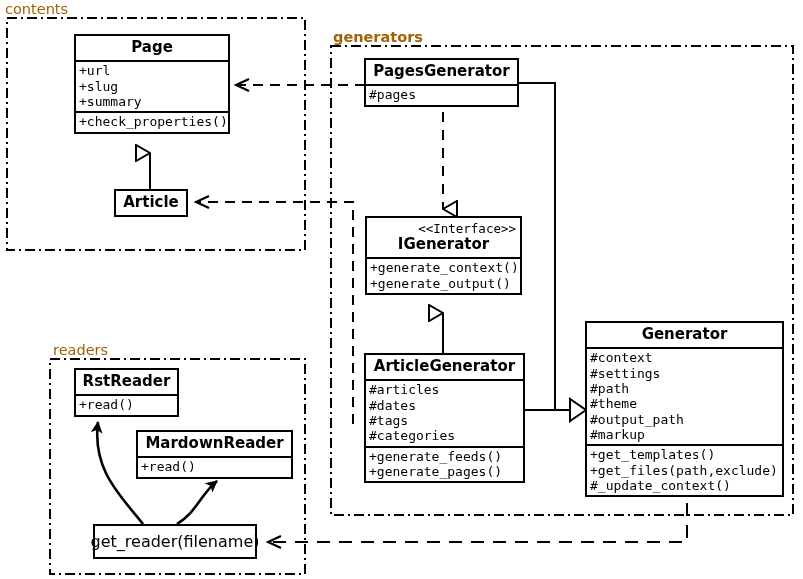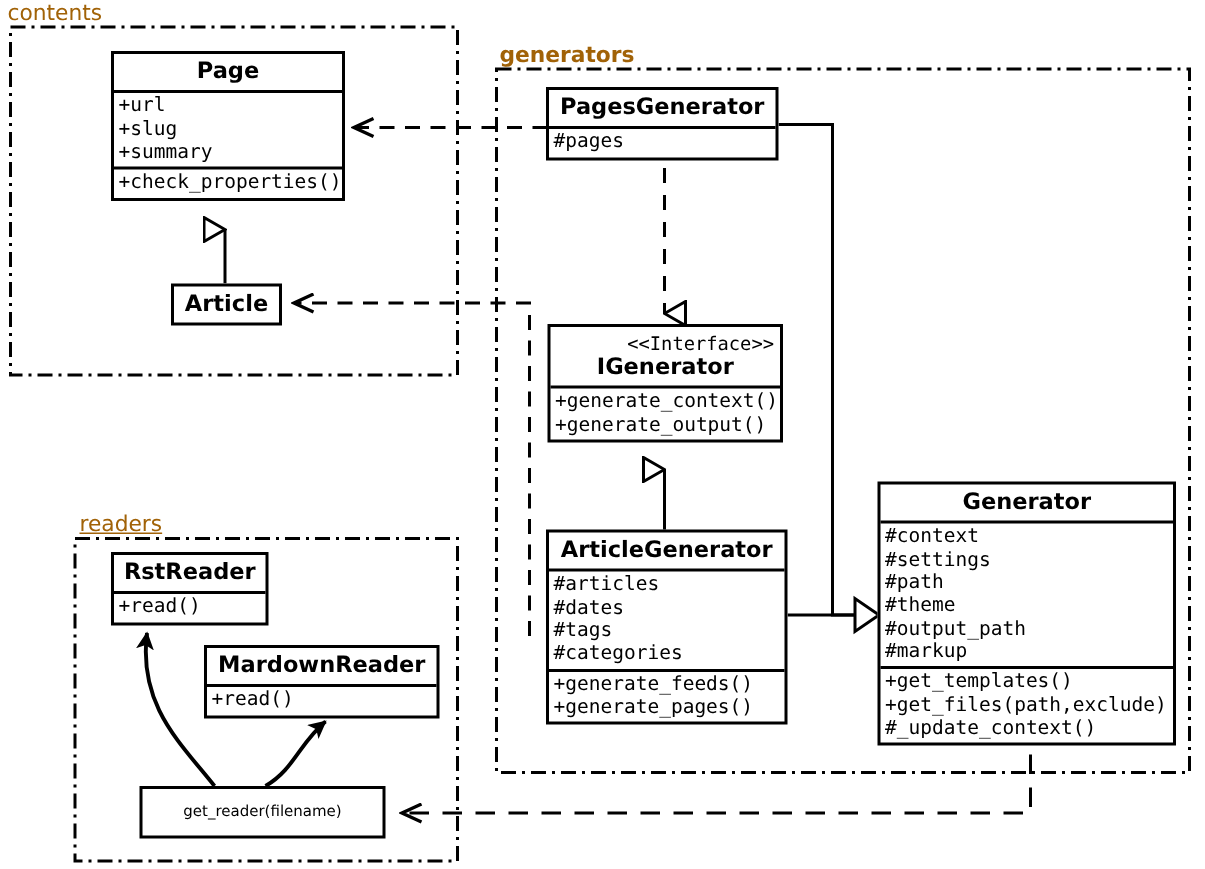--- a/index.html
+++ b/index.html
@@ -70,21 +70,21 @@
     box-sizing: border-box;
     border: 2px solid #000;
     background: #fff;
     z-index: 5;
     display: flex;
     align-items: center;
     justify-content: center;
   }
   .plain-box .lbl {
     font-family: "DejaVu Sans", sans-serif;
-    font-size: 10px;
+    font-size: 16px;
     color: #000;
   }
 </style>
 </head>
 <body>
 
 <div id="canvas">
 
   <svg id="svg-layer" viewBox="0 0 803 579" xmlns="http://www.w3.org/2000/svg">
     <defs>
@@ -148,21 +148,21 @@
       <path d="M 143 524 C 120 495 92 470 98 422" fill="none" stroke="#000" stroke-width="2.6" marker-end="url(#solid-arrow)"></path>
     </g>
 
     <g>
       <path d="M 177 524 C 196 513 200 495 217 481" fill="none" stroke="#000" stroke-width="2.6" marker-end="url(#solid-arrow)"></path>
     </g>
   </svg>
 
   <div class="pkg-label" style="left:5px; top:2px;">contents</div>
   <div class="pkg-label" style="left:333px; top:30px;font-weight:bold;">generators</div>
-  <div class="pkg-label" style="left:53px; top:343px;text-decoration:underline;">readers</div>
+  <div class="pkg-label" style="left:53px; top:343px;">readers</div>
 
   <div class="uml-class" style="left:74px; top:34px; width:156px;">
     <div class="cls-name">Page</div>
     <div class="cls-sec">
       <div class="cls-row">+url</div>
       <div class="cls-row">+slug</div>
       <div class="cls-row">+summary</div>
     </div>
     <div class="cls-sec">
       <div class="cls-row">+check_properties()</div>

